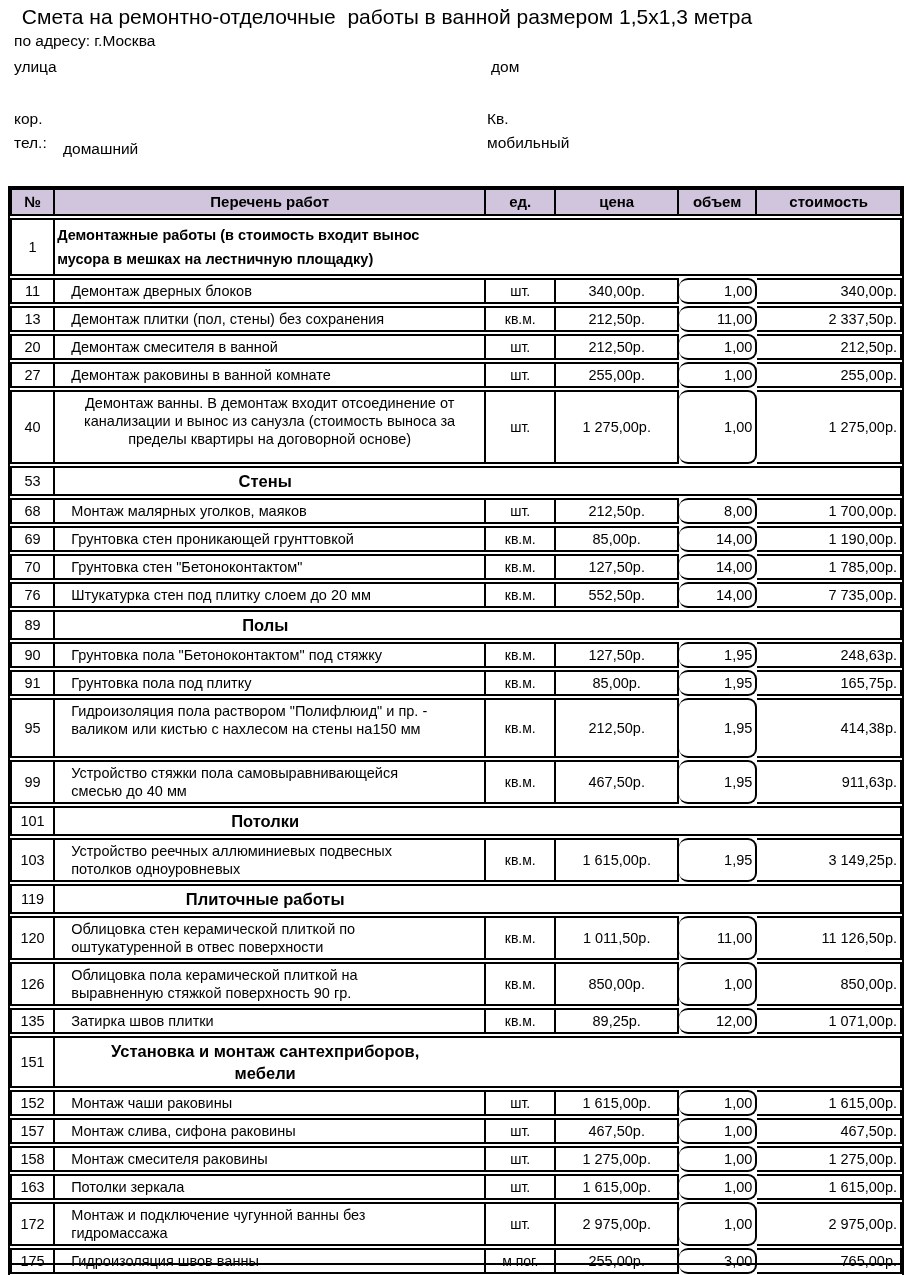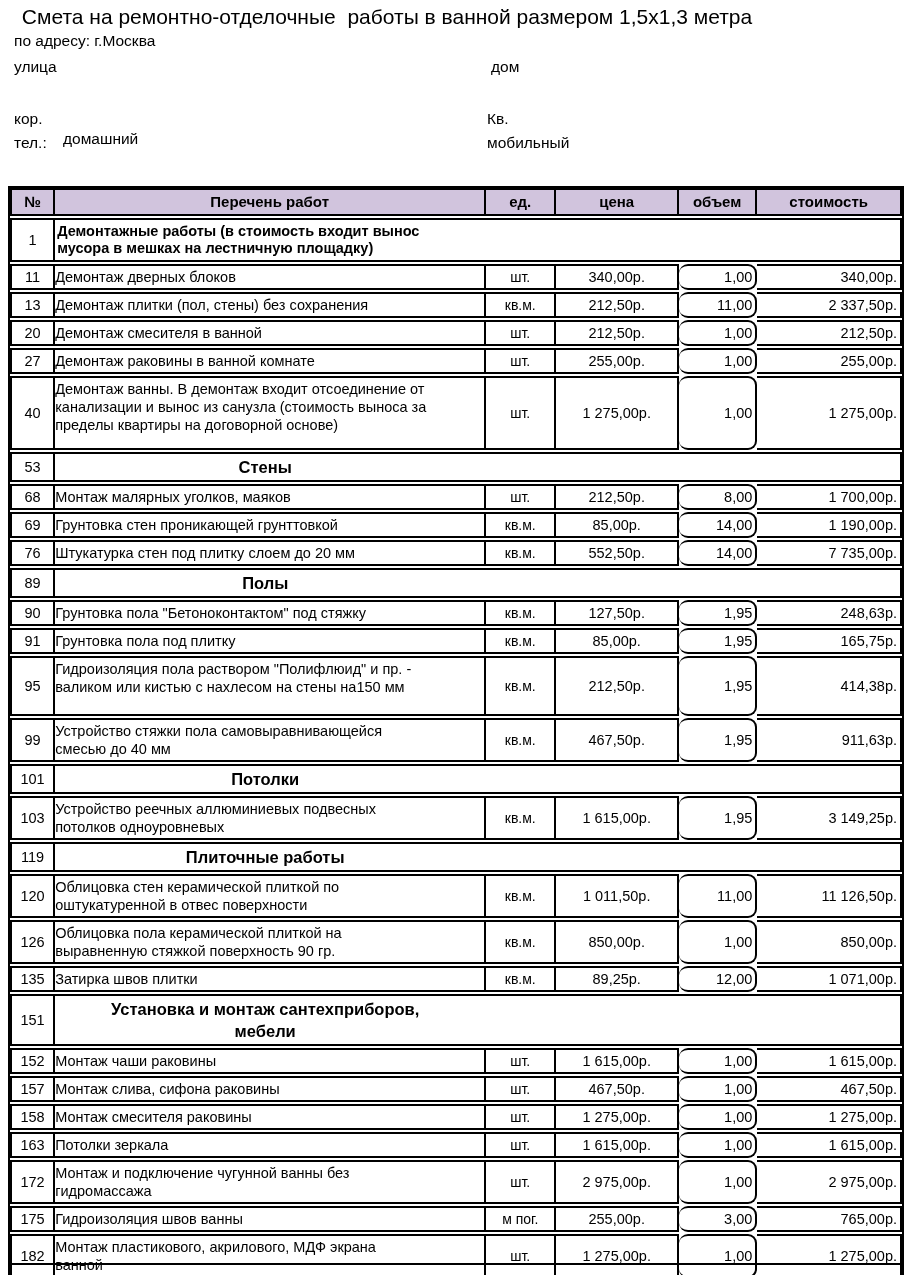--- a/index.html
+++ b/index.html
@@ -15,21 +15,21 @@
     text-align:center;font-size:21px;font-weight:500;
     white-space:pre-wrap;letter-spacing:0;
   }
   .lbl{position:absolute;font-size:15.5px;white-space:pre-wrap;}
   .lbl-addr{top:32px;left:14px;}
   .lbl-street{top:58px;left:14px;}
   .lbl-house{top:58px;left:491px;}
   .lbl-bldg{top:110px;left:14px;}
   .lbl-apt{top:110px;left:487px;}
   .lbl-tel{top:134px;left:14px;}
-  .lbl-tel-home{top:130px;left:63px;}
+  .lbl-tel-home{top:140px;left:63px;}
   .lbl-mobile{top:134px;left:487px;}
 
   
   .table-wrap{
     position:absolute;top:186px;left:8px;width:892px;
     border:2px solid #000;overflow:hidden;background:#fff;
   }
   table{
     width:100%;table-layout:fixed;
     border-collapse:separate;border-spacing:0 2px;
@@ -41,39 +41,39 @@
     overflow:hidden;
   }
   th:first-child,td:first-child{border-left:2px solid #000;}
   th{
     background:var(--header-bg,#D1C4DD);
     font-weight:bold;font-size:15px;line-height:18px;
     padding:3px 0;text-align:center;
   }
   td{font-size:14.5px;line-height:18px;padding:2px 3px;vertical-align:middle;}
   .c-num{text-align:center;padding:2px 1px;}
-  .c-work{text-align:left;padding:2px 0;white-space:pre-line;}
+  .c-work{text-align:left;padding:2px 16px;white-space:pre-line;}
   .c-unit{text-align:center;font-size:14px;}
   .c-price{text-align:center;}
   .c-qty{text-align:right;padding-right:3px;border-radius:9px;}
   .c-cost{text-align:right;padding-right:3px;}
 
   
   .c-section{padding:2px 0;}
   .section-title{
     display:block;width:420px;text-align:center;
     font-weight:bold;font-size:16.5px;line-height:22px;white-space:pre-line;
   }
   .section-left-text{
     display:block;max-width:436px;
-    font-weight:bold;font-size:14.5px;line-height:17px;white-space:pre-line;
+    font-weight:bold;font-size:14.5px;line-height:24px;white-space:pre-line;
     padding:1px 2px;
   }
   tr.r-tall{height:74px;}
-  tr.r-tall .c-work{vertical-align:top;padding-bottom:14px;}
+  tr.r-tall .c-work{vertical-align:top;padding-bottom:14px;text-align:center;}
   tr.r-tall2{height:60px;}
   tr.r-tall2 .c-work{vertical-align:top;padding-bottom:16px;}
   tr.r-sec151{height:52px;}
 
   
   .cutoff-line{
     position:absolute;top:1263px;left:8px;width:892px;height:12px;
     border-top:2.5px solid #000;
   }
 </style>
@@ -180,20 +180,28 @@
       </tr>
       <tr>
         <td class="c-num">69</td>
         <td class="c-work">Грунтовка стен проникающей грунттовкой</td>
         <td class="c-unit">кв.м.</td>
         <td class="c-price">85,00р.</td>
         <td class="c-qty">14,00</td>
         <td class="c-cost">1 190,00р.</td>
       </tr>
       <tr>
+        <td class="c-num">70</td>
+        <td class="c-work">Грунтовка стен "Бетоноконтактом"</td>
+        <td class="c-unit">кв.м.</td>
+        <td class="c-price">127,50р.</td>
+        <td class="c-qty">14,00</td>
+        <td class="c-cost">1 785,00р.</td>
+      </tr>
+      <tr>
         <td class="c-num">76</td>
         <td class="c-work">Штукатурка стен под плитку слоем до 20 мм</td>
         <td class="c-unit">кв.м.</td>
         <td class="c-price">552,50р.</td>
         <td class="c-qty">14,00</td>
         <td class="c-cost">7 735,00р.</td>
       </tr>
 
       <tr>
         <td class="c-num">89</td>

